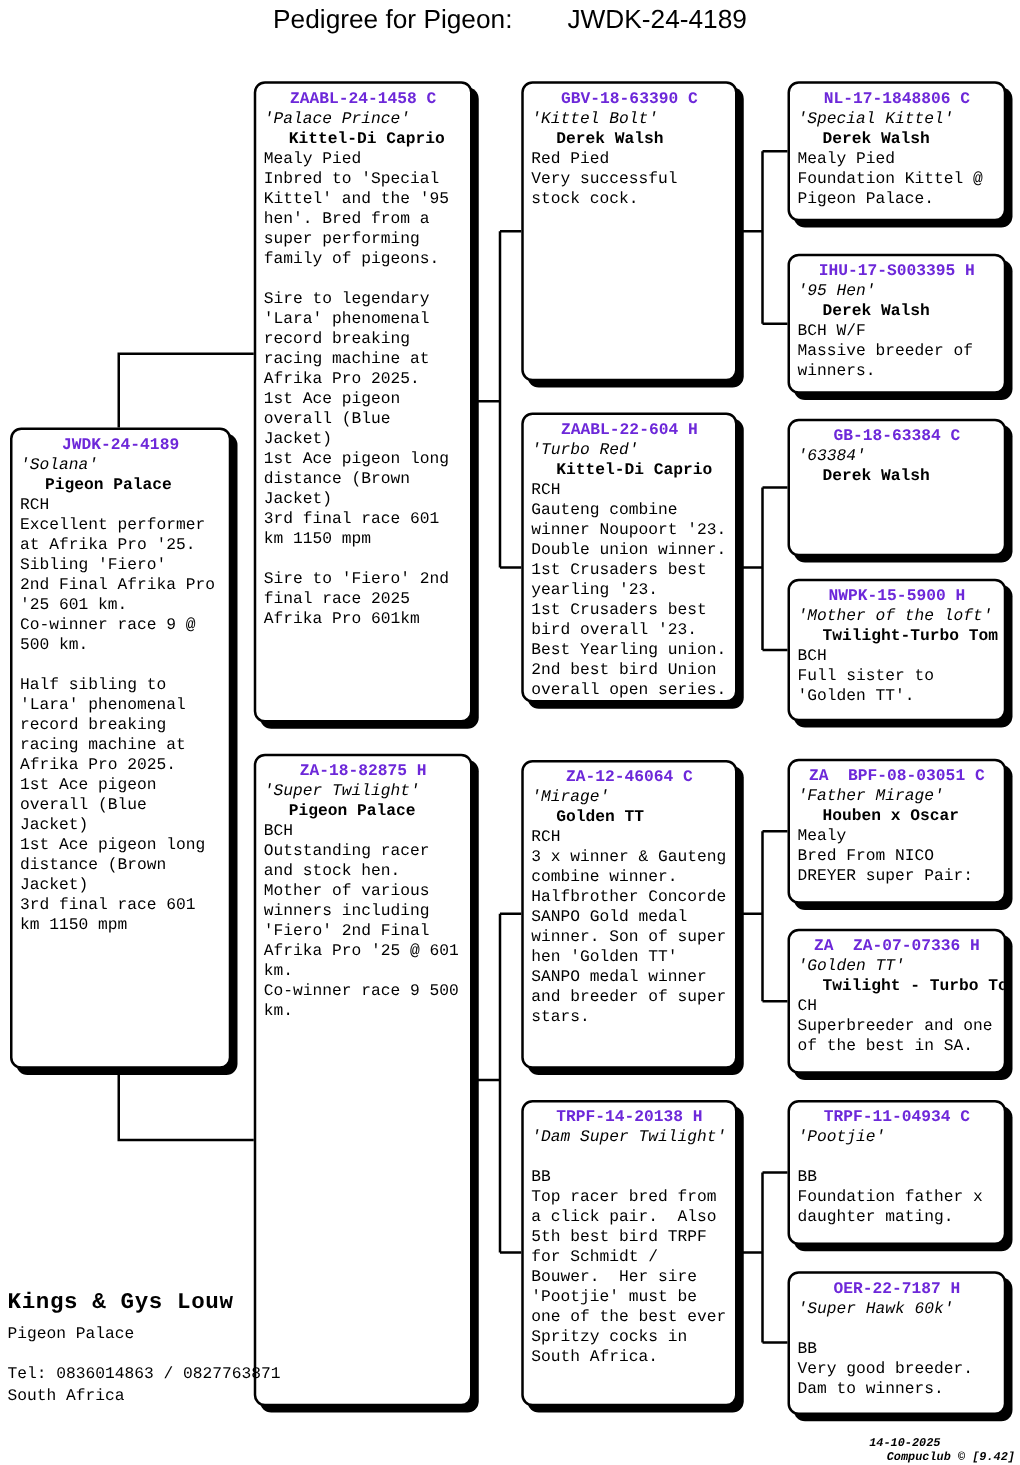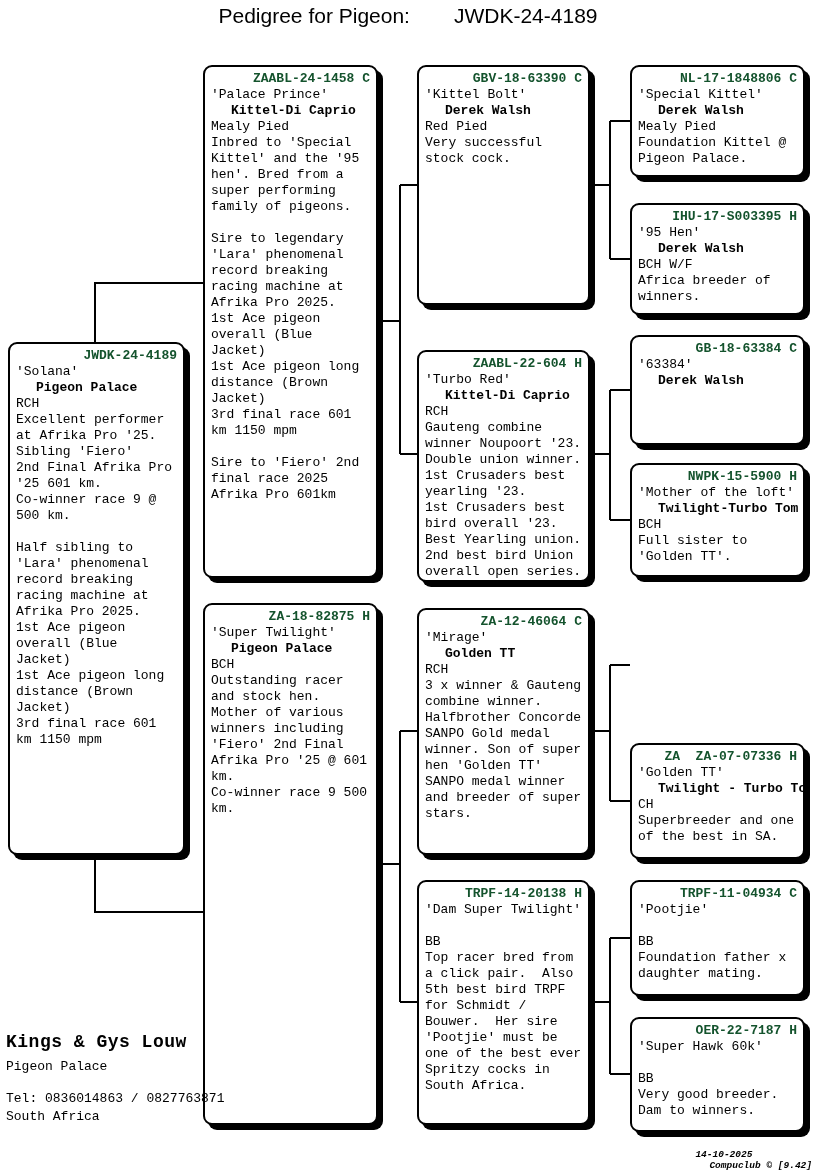--- a/index.html
+++ b/index.html
@@ -33,26 +33,26 @@
     background: #fff;
     border: 2px solid #000;
     border-radius: 9px;
     box-shadow: 5px 5px 0 0 #000;
     padding: 4px 6px;
     font-size: 13px;
     line-height: 16px;
     overflow: hidden;
   }
   .ring {
-    text-align: right;
+    text-align: center;
     font-weight: bold;
-    color: #14532d;
+    color: #6d28d9;
     white-space: pre;
   }
-  .pname { white-space: pre; }
+  .pname { font-style: italic; white-space: pre; }
   .strain { font-weight: bold; white-space: pre; margin-left: 20px; }
   .notes  { white-space: pre; }
   .owner {
     position: absolute;
     left: 6px; top: 1033px;
     font-size: 13px;
     line-height: 18px;
   }
   .owner-name {
     font-size: 18px;
@@ -161,21 +161,21 @@
 
   <div class="pbox" style="left:417px;top:65px;width:173px;height:240px">
     <div class="ring">GBV-18-63390 C</div>
     <div class="pname">'Kittel Bolt'</div>
     <div class="strain">Derek Walsh</div>
     <div class="notes">Red Pied
 Very successful
 stock cock.</div>
   </div>
 
-  <div class="pbox" style="left:417px;top:350px;width:173px;height:232px">
+  <div class="pbox" style="left:417px;top:330px;width:173px;height:232px">
     <div class="ring">ZAABL-22-604 H</div>
     <div class="pname">'Turbo Red'</div>
     <div class="strain">Kittel-Di Caprio</div>
     <div class="notes">RCH
 Gauteng combine
 winner Noupoort '23.
 Double union winner.
 1st Crusaders best
 yearling '23.
 1st Crusaders best
@@ -225,39 +225,47 @@
     <div class="notes">Mealy Pied
 Foundation Kittel @
 Pigeon Palace.</div>
   </div>
 
   <div class="pbox" style="left:630px;top:203px;width:175px;height:112px">
     <div class="ring">IHU-17-S003395 H</div>
     <div class="pname">'95 Hen'</div>
     <div class="strain">Derek Walsh</div>
     <div class="notes">BCH W/F
-Africa breeder of
+Massive breeder of
 winners.</div>
   </div>
 
   <div class="pbox" style="left:630px;top:335px;width:175px;height:110px">
     <div class="ring">GB-18-63384 C</div>
     <div class="pname">'63384'</div>
     <div class="strain">Derek Walsh</div>
   </div>
 
   <div class="pbox" style="left:630px;top:463px;width:175px;height:114px">
     <div class="ring">NWPK-15-5900 H</div>
     <div class="pname">'Mother of the loft'</div>
     <div class="strain">Twilight-Turbo Tom</div>
     <div class="notes">BCH
 Full sister to
 'Golden TT'.</div>
   </div>
 
+  <div class="pbox" style="left:630px;top:607px;width:175px;height:116px">
+    <div class="ring">ZA  BPF-08-03051 C</div>
+    <div class="pname">'Father Mirage'</div>
+    <div class="strain">Houben x Oscar</div>
+    <div class="notes">Mealy
+Bred From NICO
+DREYER super Pair:</div>
+  </div>
 
   <div class="pbox" style="left:630px;top:743px;width:175px;height:116px">
     <div class="ring">ZA  ZA-07-07336 H</div>
     <div class="pname">'Golden TT'</div>
     <div class="strain">Twilight - Turbo Tom</div>
     <div class="notes">CH
 Superbreeder and one
 of the best in SA.</div>
   </div>
 

